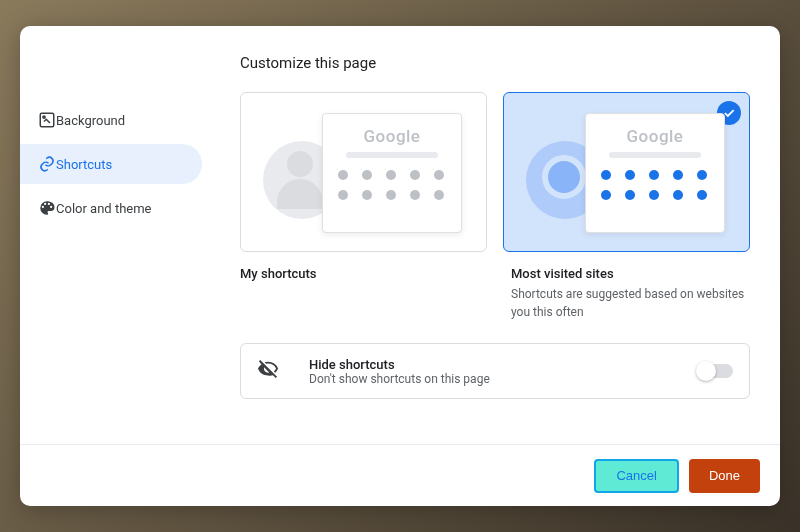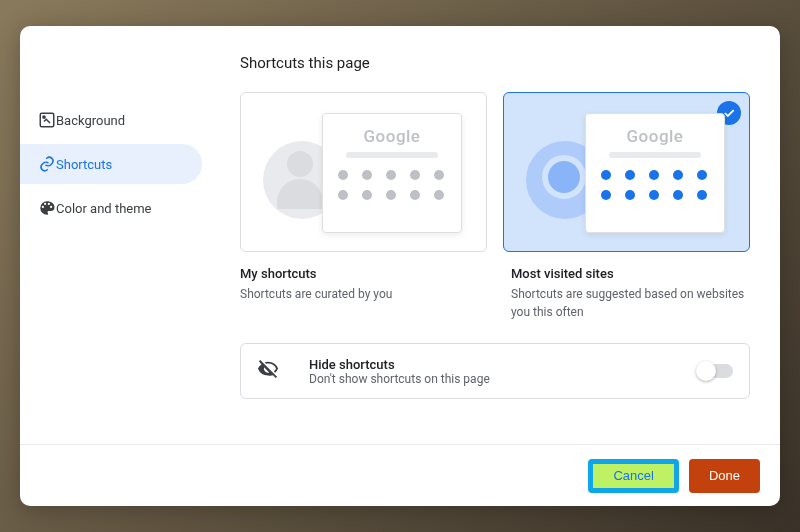--- a/index.html
+++ b/index.html
@@ -73,21 +73,21 @@
     background: #fff; border-radius: 50%; box-shadow: 0 1px 3px rgba(0,0,0,.3);
   }
   .footer {
     height: 62px; border-top: 1px solid #e8eaed; display: flex;
     align-items: center; justify-content: flex-end; gap: 10px; padding: 0 20px;
   }
   .btn {
     height: 34px; padding: 0 20px; border-radius: 4px; font-size: 13px;
     font-weight: 500; cursor: pointer; border: none;
   }
-  .btn.cancel { background: #bef264; border: 5px solid #0ea5e9; color: #1a73e8; }
+  .btn.cancel { background: #5eead4; border: 2px solid #0ea5e9; color: #1a73e8; }
   .btn.done { background: #c2410c; color: #fff; }
   .avatar-head { position: absolute; left: 46px; top: 58px; width: 26px; height: 26px; border-radius: 50%; background: #dadce0; }
   .avatar-body { position: absolute; left: 36px; top: 86px; width: 46px; height: 30px; border-radius: 24px 24px 0 0; background: #dadce0; }
   .globe-inner { position: absolute; left: 38px; top: 62px; width: 44px; height: 44px; border: 6px solid #d2e3fc; border-radius: 50%; background: #8ab4f8; }
 </style>
 </head>
 <body>
 
 <div class="dialog">
   <div class="body">
@@ -116,21 +116,21 @@
         <span class="ico">
           <svg width="18" height="18" viewBox="0 0 24 24" fill="#3c4043">
               <path d="M12 3a9 9 0 0 0 0 18c1 0 1.5-.8 1.5-1.5 0-.4-.2-.8-.4-1-.3-.3-.4-.7-.4-1 0-.8.7-1.5 1.5-1.5H17a5 5 0 0 0 5-5C22 6 17.5 3 12 3zM6.5 12a1.5 1.5 0 1 1 0-3 1.5 1.5 0 0 1 0 3zm3-4a1.5 1.5 0 1 1 0-3 1.5 1.5 0 0 1 0 3zm5 0a1.5 1.5 0 1 1 0-3 1.5 1.5 0 0 1 0 3zm3 4a1.5 1.5 0 1 1 0-3 1.5 1.5 0 0 1 0 3z"></path>
             </svg>
         </span>
         <span>Color and theme</span>
       </div>
     </div>
 
     <div class="main">
-      <div class="title">Shortcuts this page</div>
+      <div class="title">Customize this page</div>
 
       <div class="cards">
         <div class="card">
           <div class="preview-wrap">
             <div class="bg-circle"></div>
             <div class="avatar-head"></div>
             <div class="avatar-body"></div>
             <div class="preview">
               <div class="logo">Google</div>
               <div class="bar"></div>
@@ -174,21 +174,20 @@
                   <div class="dot"></div>
               </div>
             </div>
           </div>
         </div>
       </div>
 
       <div class="descs">
         <div>
           <div class="card-title">My shortcuts</div>
-          <div class="card-desc">Shortcuts are curated by you</div>
         </div>
         <div>
           <div class="card-title">Most visited sites</div>
           <div class="card-desc">Shortcuts are suggested based on websites you this often</div>
         </div>
       </div>
 
       <div class="hide-row">
         <span>
           <svg width="22" height="22" viewBox="0 0 24 24" fill="#3c4043">

